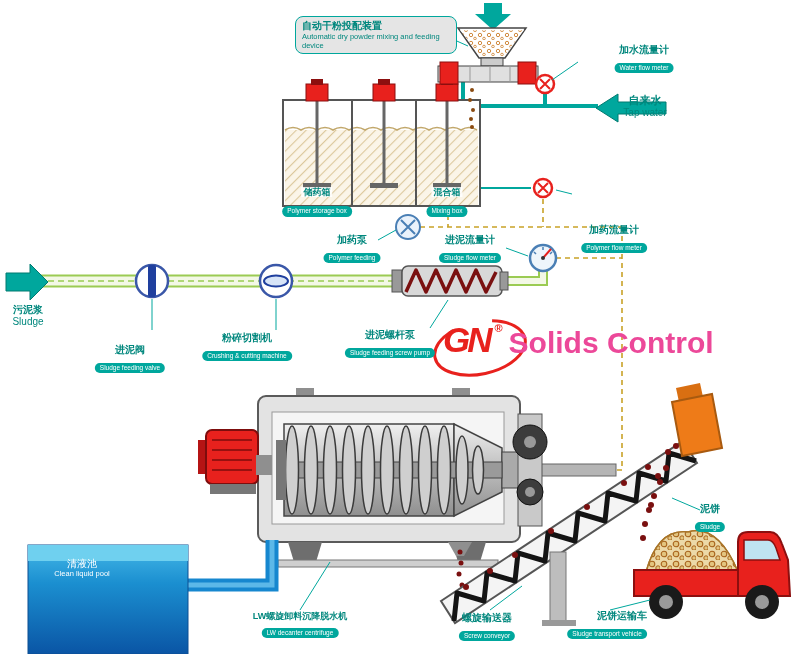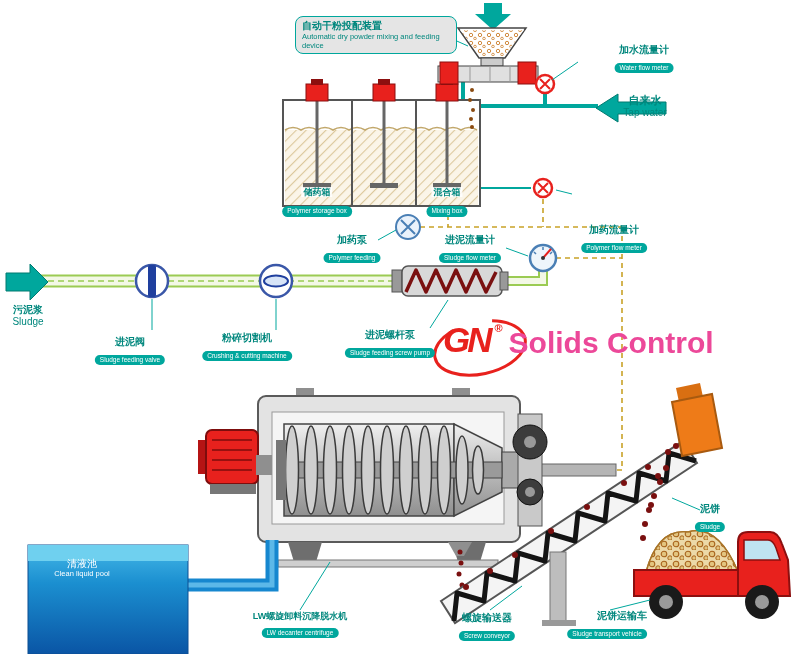--- a/index.html
+++ b/index.html
@@ -325,21 +325,21 @@
 <div class="lbl" style="left:470px;top:234px;">
   <div class="zh">进泥流量计</div>
   <div><span class="pill">Sludge flow meter</span></div>
 </div>
 
 <div class="lbl" style="left:28px;top:304px;">
   <div class="zh">污泥浆</div>
   <div class="en-plain">Sludge</div>
 </div>
 
-<div class="lbl" style="left:130px;top:336px;">
+<div class="lbl" style="left:130px;top:344px;">
   <div class="zh">进泥阀</div>
   <div><span class="pill">Sludge feeding valve</span></div>
 </div>
 
 <div class="lbl" style="left:247px;top:332px;">
   <div class="zh">粉碎切割机</div>
   <div><span class="pill">Crushing &amp; cutting machine</span></div>
 </div>
 
 <div class="lbl" style="left:390px;top:329px;">

